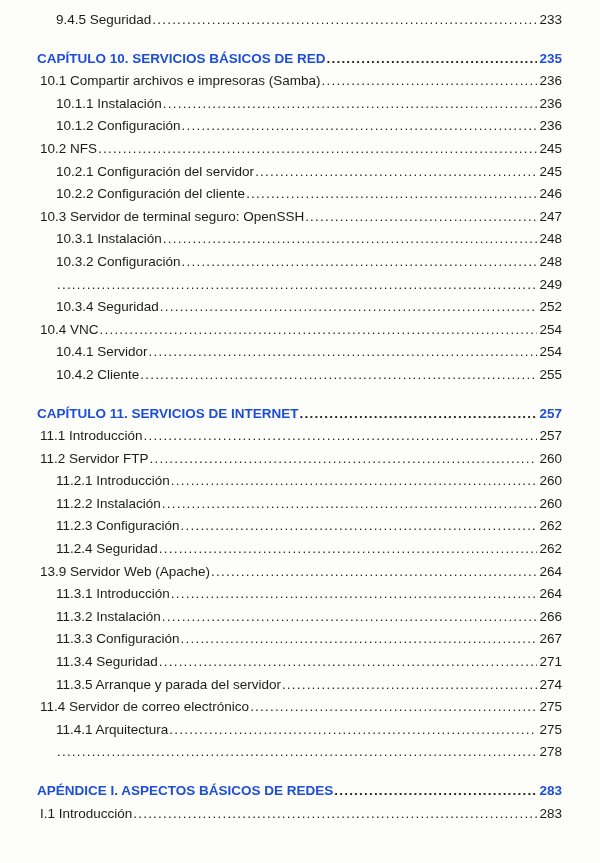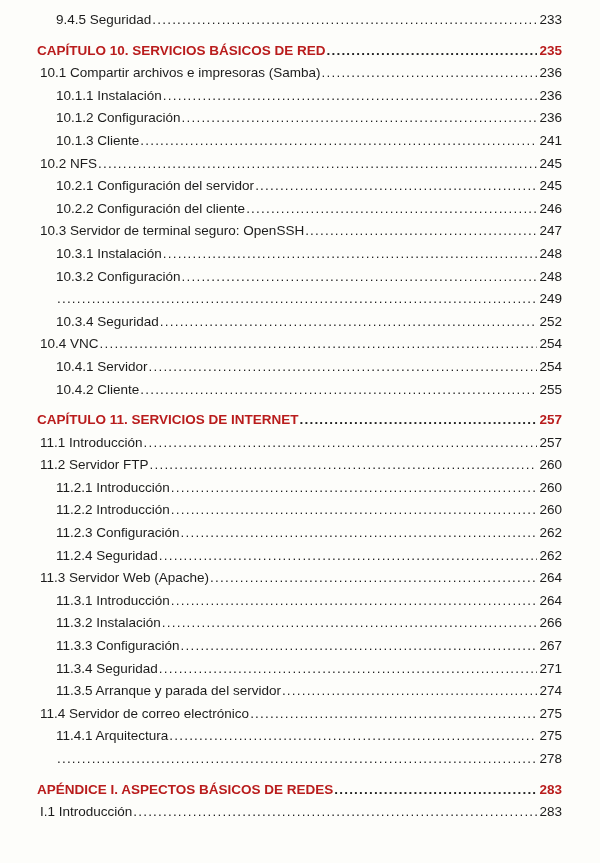--- a/index.html
+++ b/index.html
@@ -23,22 +23,22 @@
   }
   .toc-row {
     display: flex;
     align-items: baseline;
     height: 22.6px;
     line-height: 22.6px;
     font-size: 13.5px;
   }
   .toc-row.chapter {
     font-weight: bold;
-    color: #b91c1c;
-    margin-top: 8px;
+    color: #1d4ed8;
+    margin-top: 16px;
   }
   .toc-row.level1 { padding-left: 3px; }
   .toc-row.level2 { padding-left: 19px; }
   .title {
     white-space: nowrap;
     flex: 0 0 auto;
   }
   .leader {
     flex: 1 1 auto;
     overflow: hidden;
@@ -79,25 +79,20 @@
       <div class="toc-row level2">
         <span class="title">10.1.1 Instalación</span>
         <span class="leader"></span>
         <span class="pagenum">236</span>
       </div>
       <div class="toc-row level2">
         <span class="title">10.1.2 Configuración</span>
         <span class="leader"></span>
         <span class="pagenum">236</span>
       </div>
-      <div class="toc-row level2">
-        <span class="title">10.1.3 Cliente</span>
-        <span class="leader"></span>
-        <span class="pagenum">241</span>
-      </div>
       <div class="toc-row level1">
         <span class="title">10.2 NFS</span>
         <span class="leader"></span>
         <span class="pagenum">245</span>
       </div>
       <div class="toc-row level2">
         <span class="title">10.2.1 Configuración del servidor</span>
         <span class="leader"></span>
         <span class="pagenum">245</span>
       </div>
@@ -159,36 +154,36 @@
         <span class="title">11.2 Servidor FTP</span>
         <span class="leader"></span>
         <span class="pagenum">260</span>
       </div>
       <div class="toc-row level2">
         <span class="title">11.2.1 Introducción</span>
         <span class="leader"></span>
         <span class="pagenum">260</span>
       </div>
       <div class="toc-row level2">
-        <span class="title">11.2.2 Introducción</span>
+        <span class="title">11.2.2 Instalación</span>
         <span class="leader"></span>
         <span class="pagenum">260</span>
       </div>
       <div class="toc-row level2">
         <span class="title">11.2.3 Configuración</span>
         <span class="leader"></span>
         <span class="pagenum">262</span>
       </div>
       <div class="toc-row level2">
         <span class="title">11.2.4 Seguridad</span>
         <span class="leader"></span>
         <span class="pagenum">262</span>
       </div>
       <div class="toc-row level1">
-        <span class="title">11.3 Servidor Web (Apache)</span>
+        <span class="title">13.9 Servidor Web (Apache)</span>
         <span class="leader"></span>
         <span class="pagenum">264</span>
       </div>
       <div class="toc-row level2">
         <span class="title">11.3.1 Introducción</span>
         <span class="leader"></span>
         <span class="pagenum">264</span>
       </div>
       <div class="toc-row level2">
         <span class="title">11.3.2 Instalación</span>

